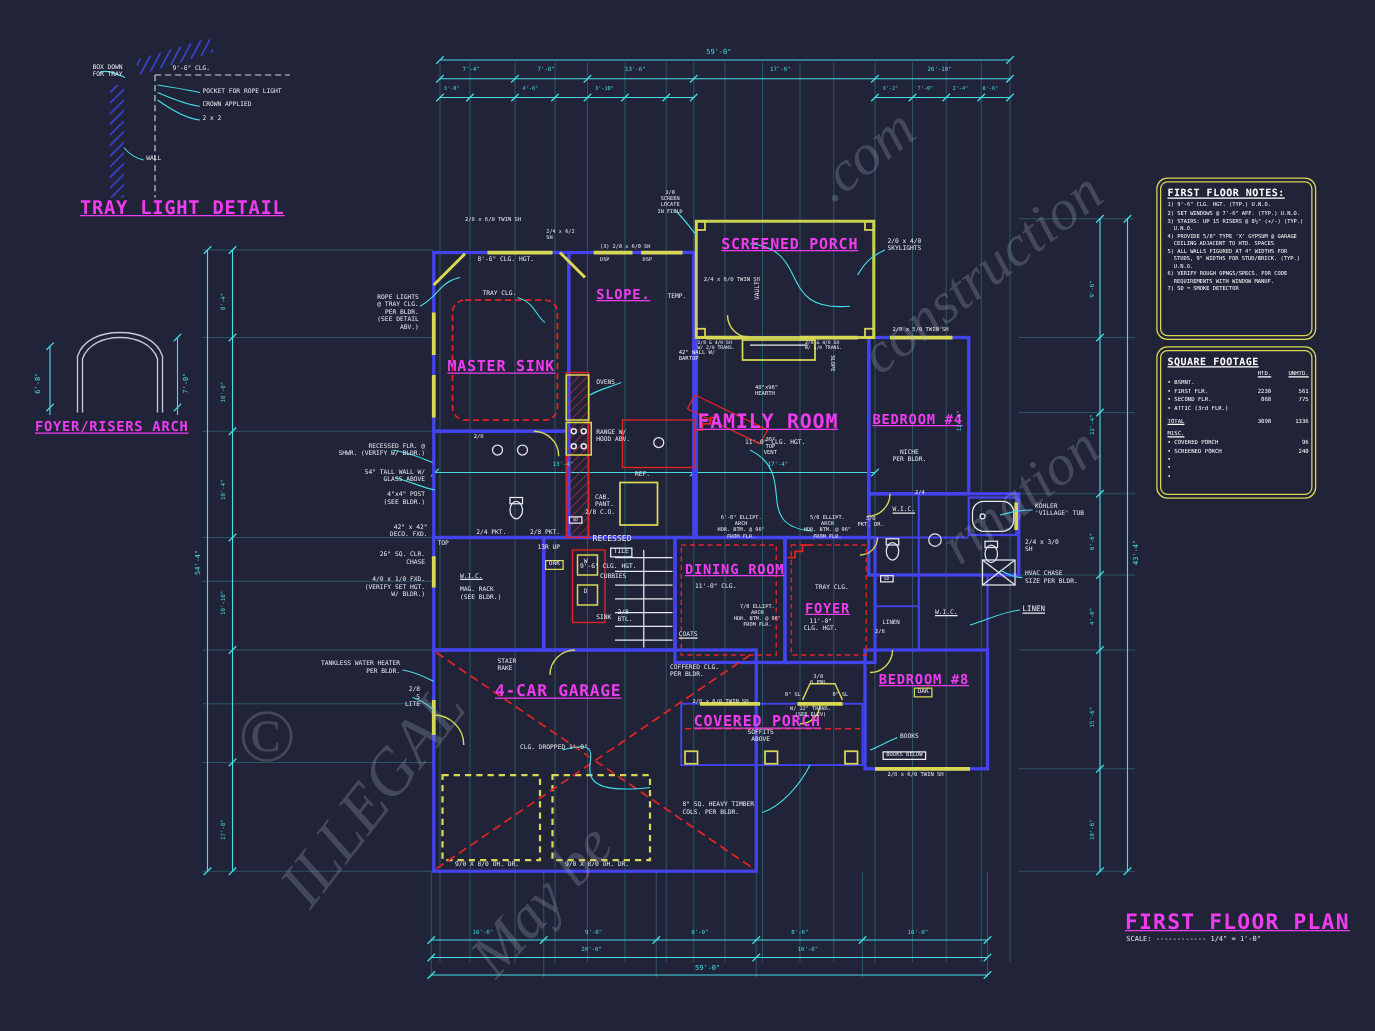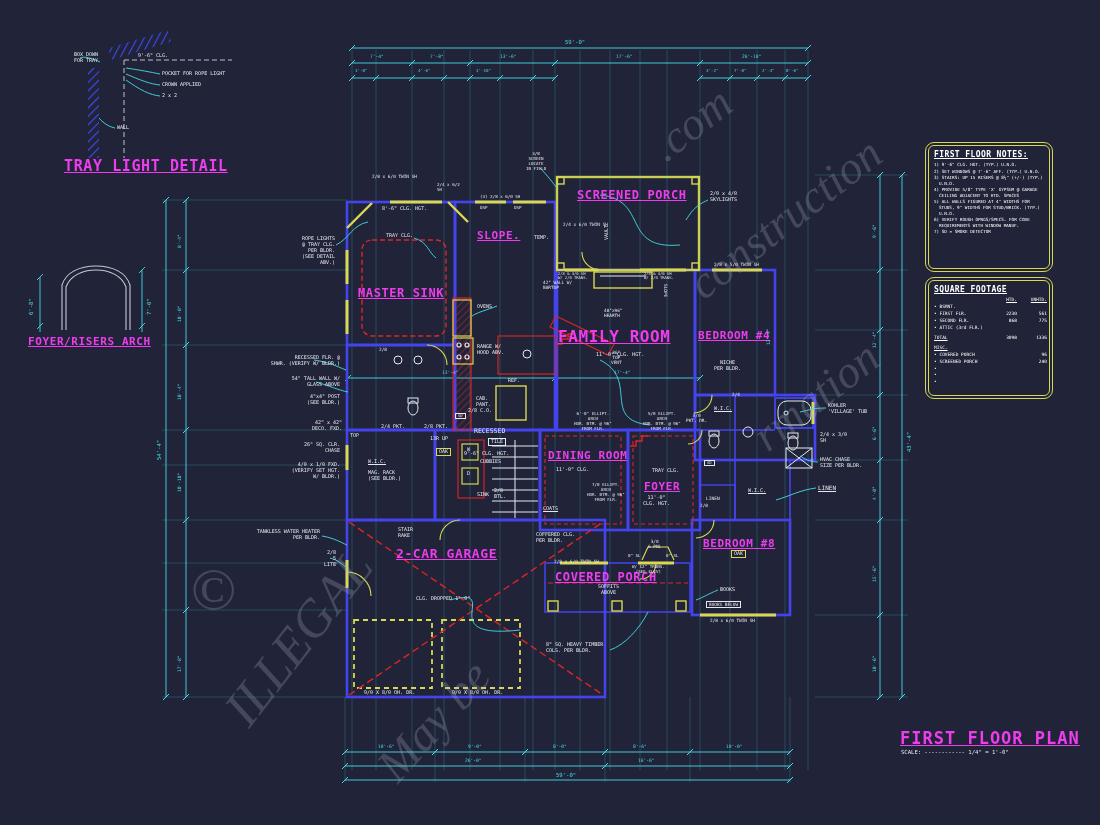--- a/index.html
+++ b/index.html
@@ -185,21 +185,21 @@
 <div class="t mg" style="left:28px;top:336px;font-size:11px;">FOYER/RISERS ARCH</div>
 
 <div class="t mg" style="left:358px;top:286px;font-size:12px;">MASTER SINK</div>
 <div class="t mg" style="left:477px;top:230px;font-size:11px;">SLOPE.</div>
 <div class="t mg" style="left:577px;top:188px;font-size:12px;">SCREENED PORCH</div>
 <div class="t mg" style="left:558px;top:328px;font-size:16px;">FAMILY ROOM</div>
 <div class="t mg" style="left:698px;top:330px;font-size:11px;">BEDROOM #4</div>
 <div class="t mg" style="left:548px;top:450px;font-size:11px;">DINING ROOM</div>
 <div class="t mg" style="left:644px;top:481px;font-size:11px;">FOYER</div>
 <div class="t w" style="left:474px;top:428px;font-size:6.5px;">RECESSED</div>
-<div class="t mg" style="left:396px;top:546px;font-size:13px;">2-CAR GARAGE</div>
+<div class="t mg" style="left:396px;top:546px;font-size:13px;">4-CAR GARAGE</div>
 <div class="t mg" style="left:555px;top:570px;font-size:12px;">COVERED PORCH</div>
 <div class="t mg" style="left:703px;top:538px;font-size:11px;">BEDROOM #8</div>
 
 <div class="t w" style="left:382px;top:206px;">8'-6" CLG. HGT.</div>
 <div class="t w" style="left:386px;top:233px;">TRAY CLG.</div>
 <div class="t w ar" style="left:287px;top:236px;width:48px;">ROPE LIGHTS
 @ TRAY CLG.
 PER BLDR.
 (SEE DETAIL ABV.)</div>
 <div class="t w ar" style="left:252px;top:355px;width:88px;">RECESSED FLR. @

